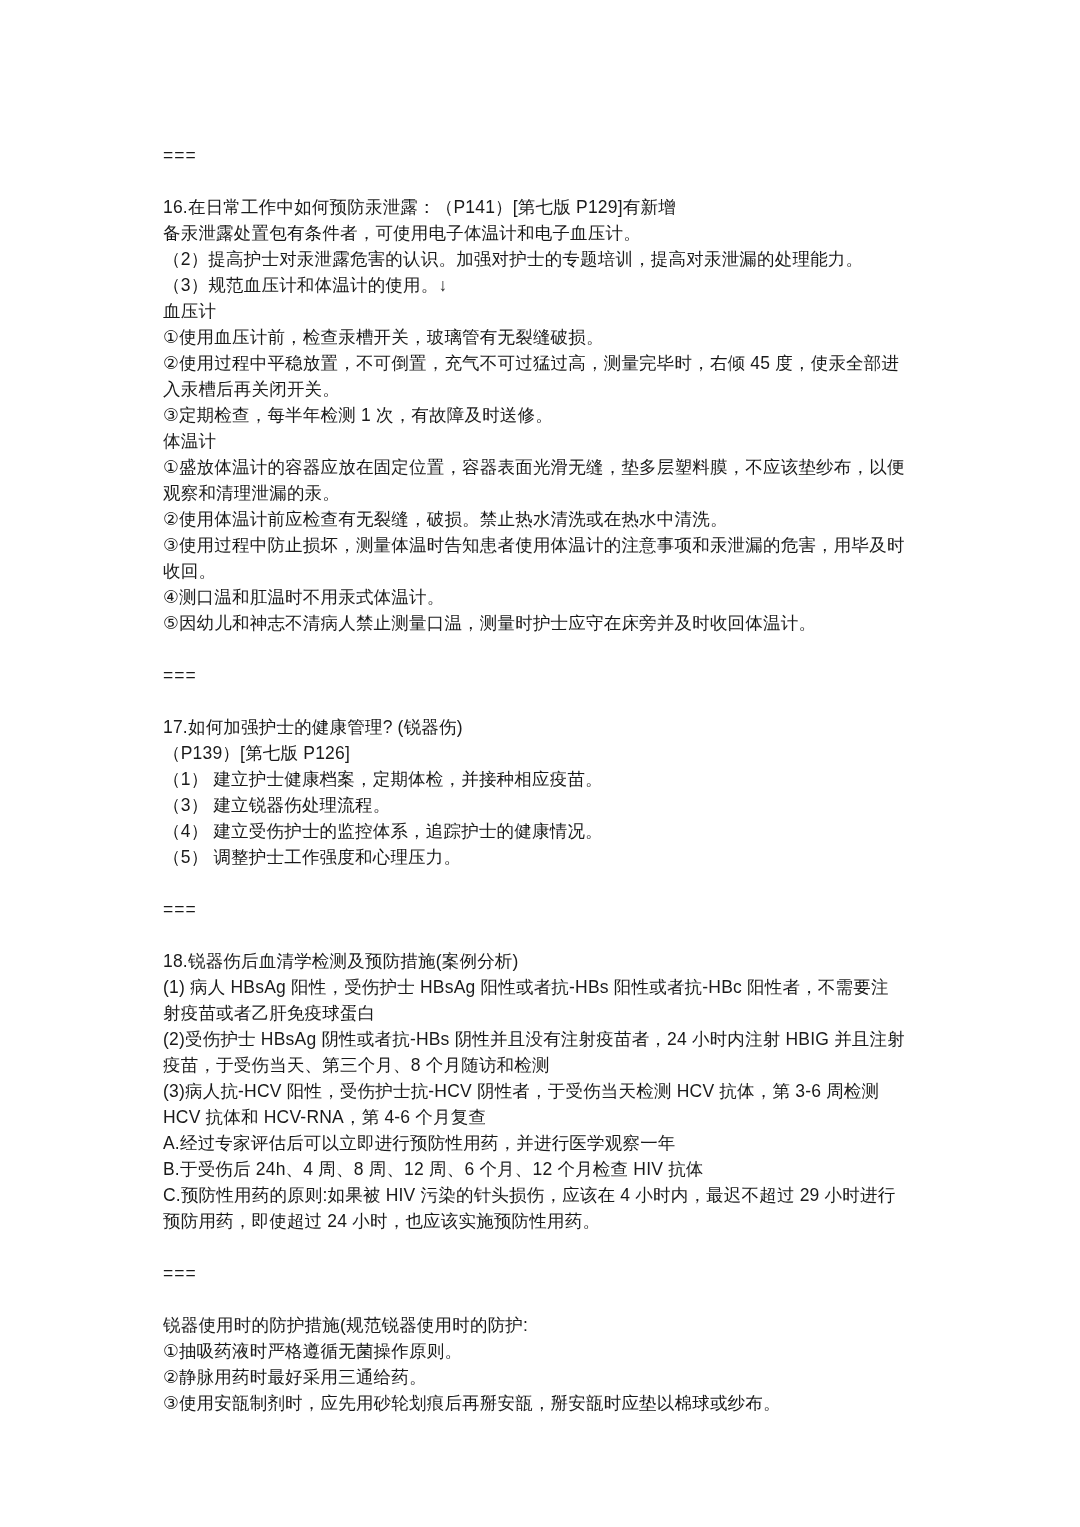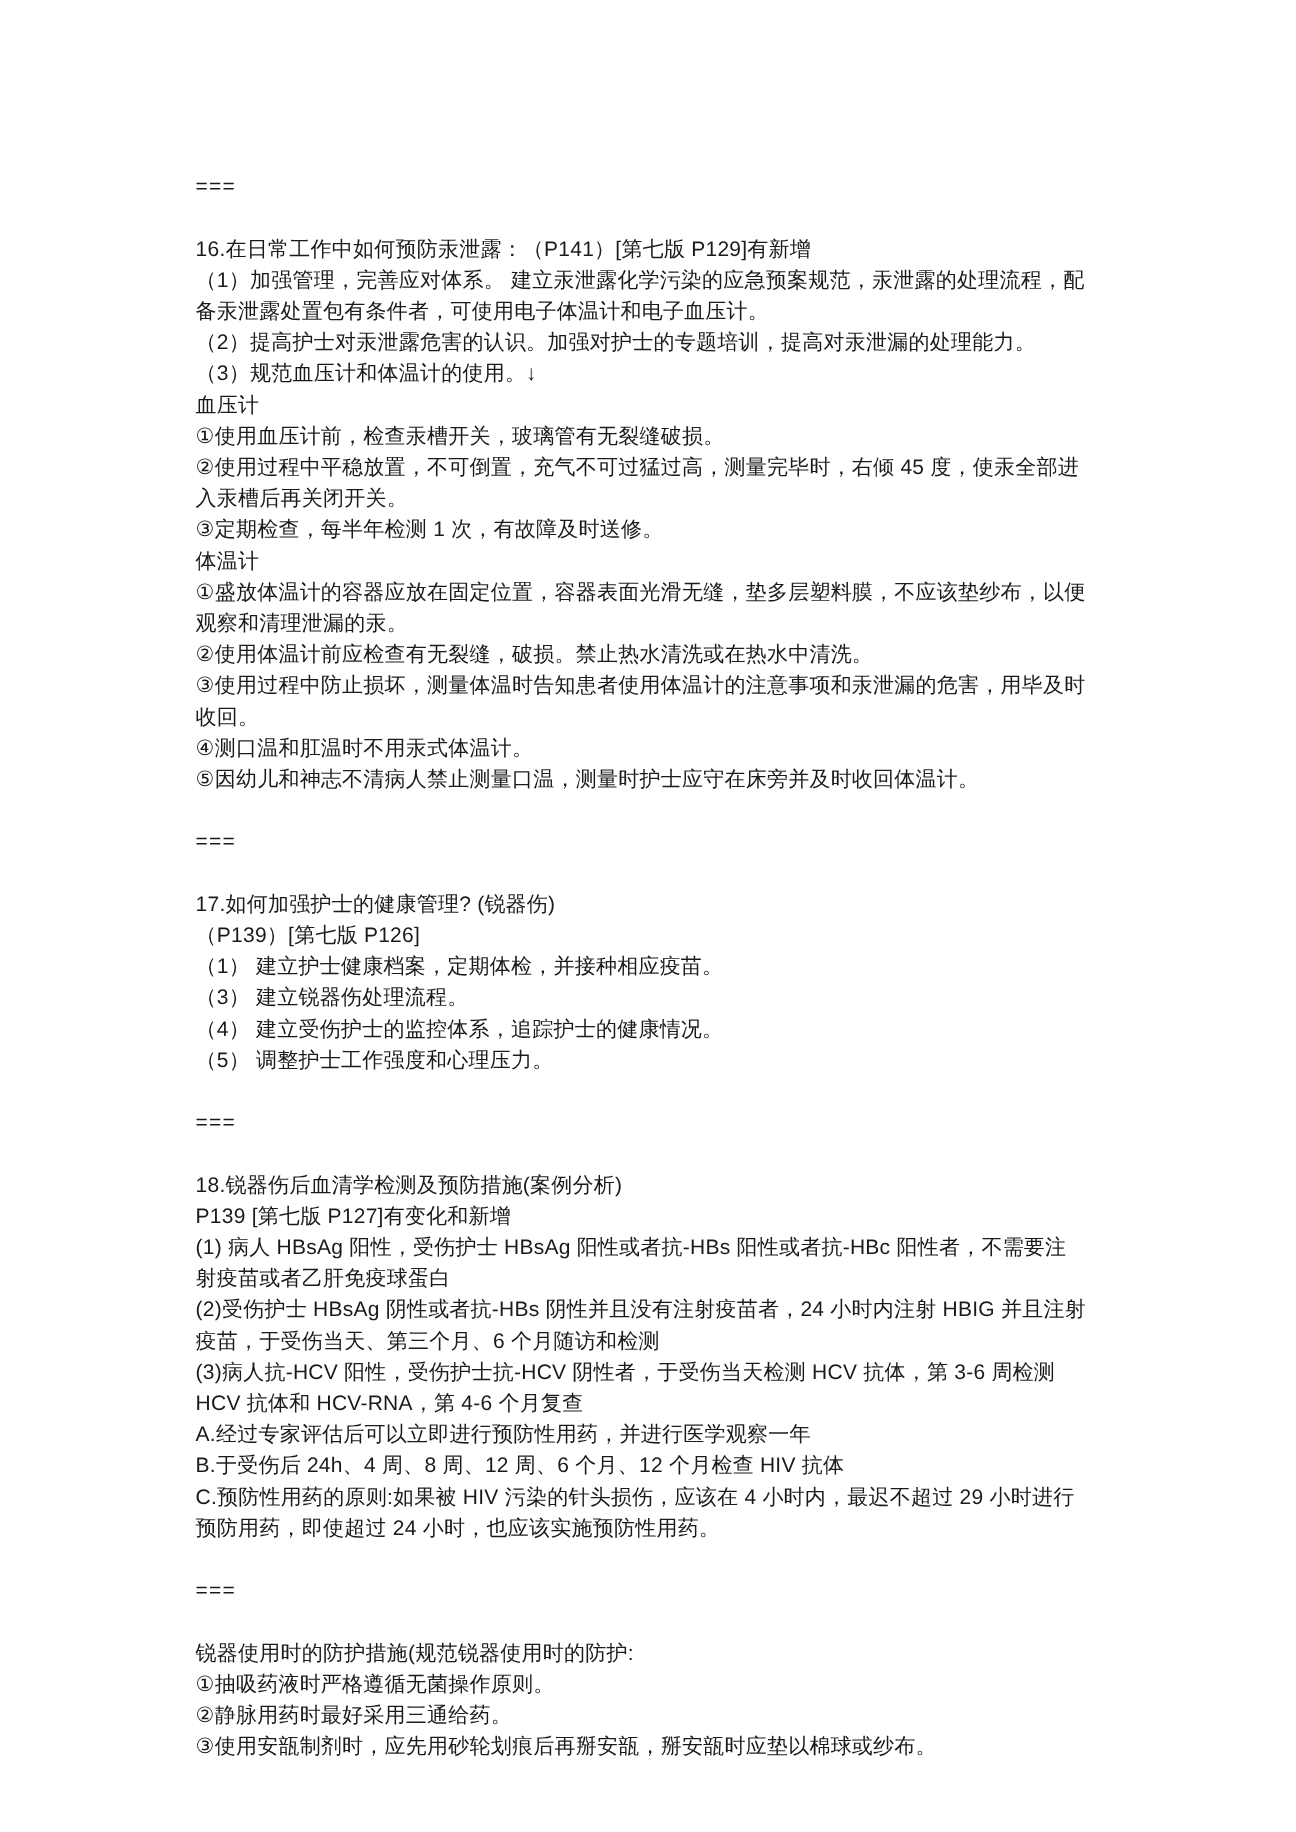--- a/index.html
+++ b/index.html
@@ -37,21 +37,20 @@
   }
 </style>
 </head>
 <body>
 
 <div class="page">
   <div class="doc-body">
       <div class="line separator">===</div>
       <div class="line blank"></div>
       <div class="line">16.在日常工作中如何预防汞泄露：（P141）[第七版 P129]有新增</div>
-      <div class="line">（1）加强管理，完善应对体系。 建立汞泄露化学污染的应急预案规范，汞泄露的处理流程，配</div>
       <div class="line">备汞泄露处置包有条件者，可使用电子体温计和电子血压计。</div>
       <div class="line">（2）提高护士对汞泄露危害的认识。加强对护士的专题培训，提高对汞泄漏的处理能力。</div>
       <div class="line">（3）规范血压计和体温计的使用。↓</div>
       <div class="line">血压计</div>
       <div class="line">①使用血压计前，检查汞槽开关，玻璃管有无裂缝破损。</div>
       <div class="line">②使用过程中平稳放置，不可倒置，充气不可过猛过高，测量完毕时，右倾 45 度，使汞全部进</div>
       <div class="line">入汞槽后再关闭开关。</div>
       <div class="line">③定期检查，每半年检测 1 次，有故障及时送修。</div>
       <div class="line">体温计</div>
       <div class="line">①盛放体温计的容器应放在固定位置，容器表面光滑无缝，垫多层塑料膜，不应该垫纱布，以便</div>
@@ -67,25 +66,24 @@
       <div class="line">17.如何加强护士的健康管理? (锐器伤)</div>
       <div class="line">（P139）[第七版 P126]</div>
       <div class="line">（1） 建立护士健康档案，定期体检，并接种相应疫苗。</div>
       <div class="line">（3） 建立锐器伤处理流程。</div>
       <div class="line">（4） 建立受伤护士的监控体系，追踪护士的健康情况。</div>
       <div class="line">（5） 调整护士工作强度和心理压力。</div>
       <div class="line blank"></div>
       <div class="line separator">===</div>
       <div class="line blank"></div>
       <div class="line">18.锐器伤后血清学检测及预防措施(案例分析)</div>
-      <div class="line">P139 [第七版 P127]有变化和新增</div>
       <div class="line">(1) 病人 HBsAg 阳性，受伤护士 HBsAg 阳性或者抗-HBs 阳性或者抗-HBc 阳性者，不需要注</div>
       <div class="line">射疫苗或者乙肝免疫球蛋白</div>
       <div class="line">(2)受伤护士 HBsAg 阴性或者抗-HBs 阴性并且没有注射疫苗者，24 小时内注射 HBIG 并且注射</div>
-      <div class="line">疫苗，于受伤当天、第三个月、6 个月随访和检测</div>
+      <div class="line">疫苗，于受伤当天、第三个月、8 个月随访和检测</div>
       <div class="line">(3)病人抗-HCV 阳性，受伤护士抗-HCV 阴性者，于受伤当天检测 HCV 抗体，第 3-6 周检测</div>
       <div class="line">HCV 抗体和 HCV-RNA，第 4-6 个月复查</div>
       <div class="line">A.经过专家评估后可以立即进行预防性用药，并进行医学观察一年</div>
       <div class="line">B.于受伤后 24h、4 周、8 周、12 周、6 个月、12 个月检查 HIV 抗体</div>
       <div class="line">C.预防性用药的原则:如果被 HIV 污染的针头损伤，应该在 4 小时内，最迟不超过 29 小时进行</div>
       <div class="line">预防用药，即使超过 24 小时，也应该实施预防性用药。</div>
       <div class="line blank"></div>
       <div class="line separator">===</div>
       <div class="line blank"></div>
       <div class="line">锐器使用时的防护措施(规范锐器使用时的防护:</div>

